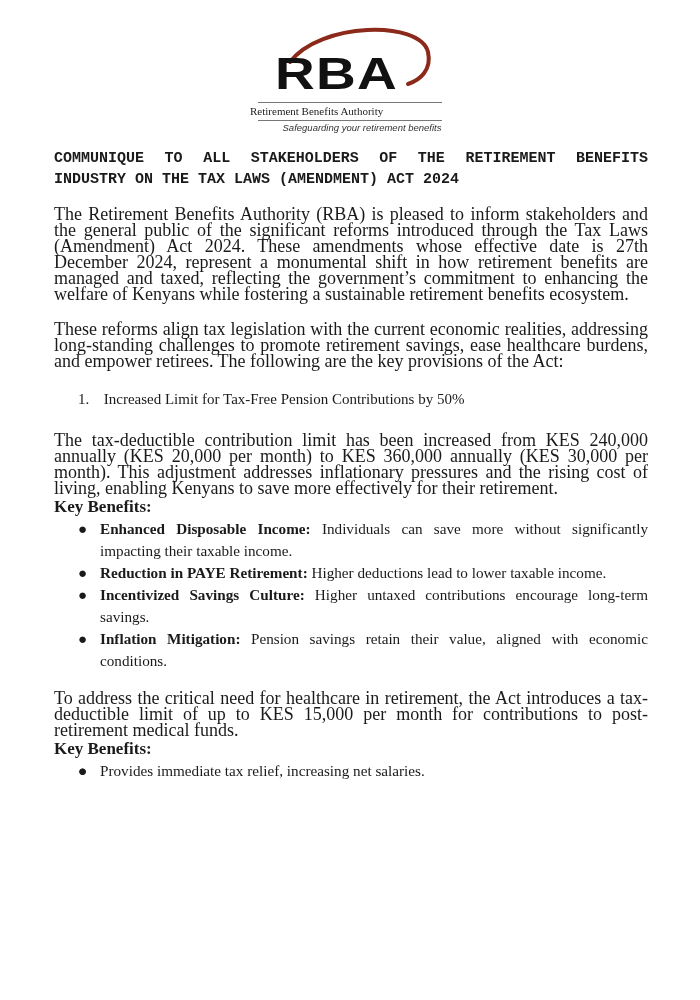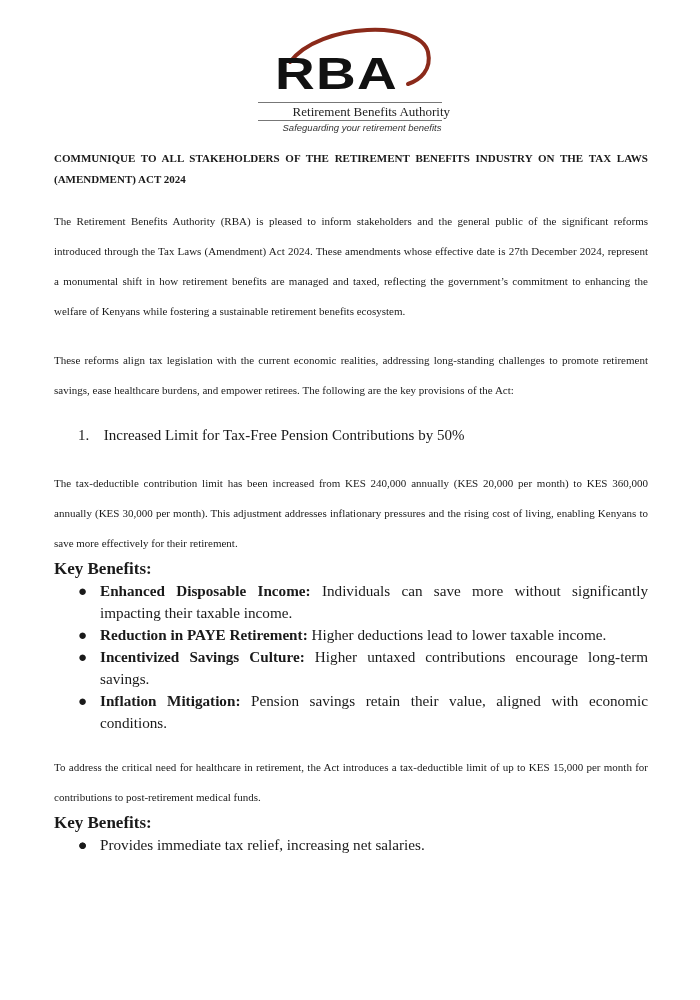--- a/index.html
+++ b/index.html
@@ -10,36 +10,37 @@
   }
   .logo { position: absolute; left: 250px; top: 22px; width: 200px; height: 100px; }
   .logo svg { position: absolute; left: 0; top: 0; }
   .logo-word {
     position: absolute; left: 25px; top: 30px;
     font-family: "Liberation Sans", "DejaVu Sans", sans-serif;
     font-size: 44px; font-weight: bold; letter-spacing: 1px; color: #111;
     transform: scaleX(1.25); transform-origin: left top; line-height: 44px;
   }
   .logo-name {
-    position: absolute; left: 0; width: 200px; top: 82px; text-align: right;
-    font-size: 13px; color: #222; line-height: 15px;
+    position: absolute; left: 0; width: 200px; top: 82px; text-align: left;
+    font-size: 11px; color: #222; line-height: 15px;
   }
   .logo-rule1 { position: absolute; left: 8px; width: 184px; top: 80px; border-top: 1px solid #777; }
   .logo-rule2 { position: absolute; left: 8px; width: 184px; top: 98px; border-top: 1px solid #777; }
   .logo-tag {
     position: absolute; left: 12px; width: 200px; top: 100px; text-align: center;
     font-family: "Liberation Sans", "DejaVu Sans", sans-serif;
     font-size: 9.5px; font-style: italic; color: #333;
   }
   .content { position: absolute; left: 54px; top: 148px; width: 594px; }
   .title {
-    font-weight: bold; font-size: 11px; line-height: 21px; margin: 0 0 16px 0;
+    font-weight: bold; font-size: 15px; line-height: 21px; margin: 0 0 16px 0;
     text-align: justify;
+    font-family: Liberation Mono, monospace;
   }
-  p { margin: 0; font-size: 11px; line-height: 30px; text-align: justify; }
+  p { margin: 0; font-size: 18px; line-height: 16px; text-align: justify; }
   .para { margin-bottom: 19px; }
   .section-head {
     font-weight: normal; font-size: 15px; line-height: 22px;
     margin: 4px 0 22px 24px;
   }
   .section-head .num { display: inline-block; width: 22px; }
   .kb { font-weight: bold; font-size: 17px; line-height: 22px; }
   ul { margin: 0 0 18px 0; padding: 0; list-style: none; }
   li { position: relative; padding-left: 46px; font-size: 15.2px; line-height: 22px; text-align: justify; }
   li .bullet { position: absolute; left: 24px; top: 0; }

